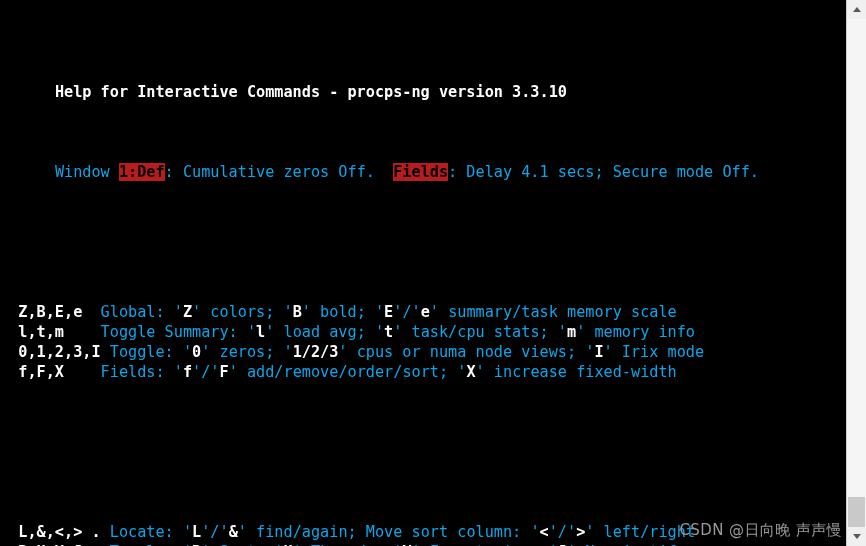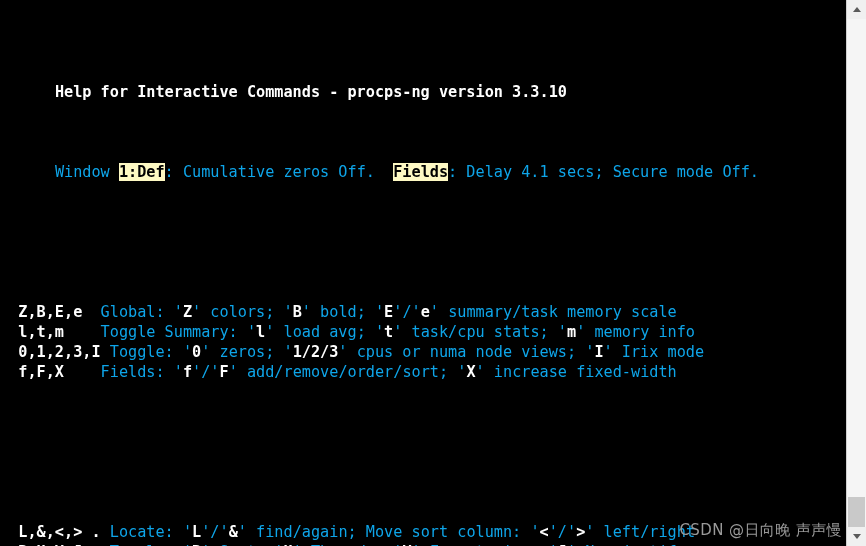--- a/index.html
+++ b/index.html
@@ -44,21 +44,21 @@
 
   .line {
     height: 20px;
     white-space: pre;
     font-variant-ligatures: none;
   }
   .line.blank { height: 20px; }
 
   .b   { font-weight: bold; color: #ffffff; }
   .n   { font-weight: normal; color: #0ea5e9; }
-  .inv { background: #fef9c3; color: #000000; font-weight: bold; }
+  .inv { background: #b91c1c; color: #000000; font-weight: bold; }
 
   
   #scrollbar {
     position: absolute;
     right: 0;
     top: 0;
     width: 20px;
     height: 546px;
     background: #f0f0f0;
     border-left: 1px solid #cfcfcf;

